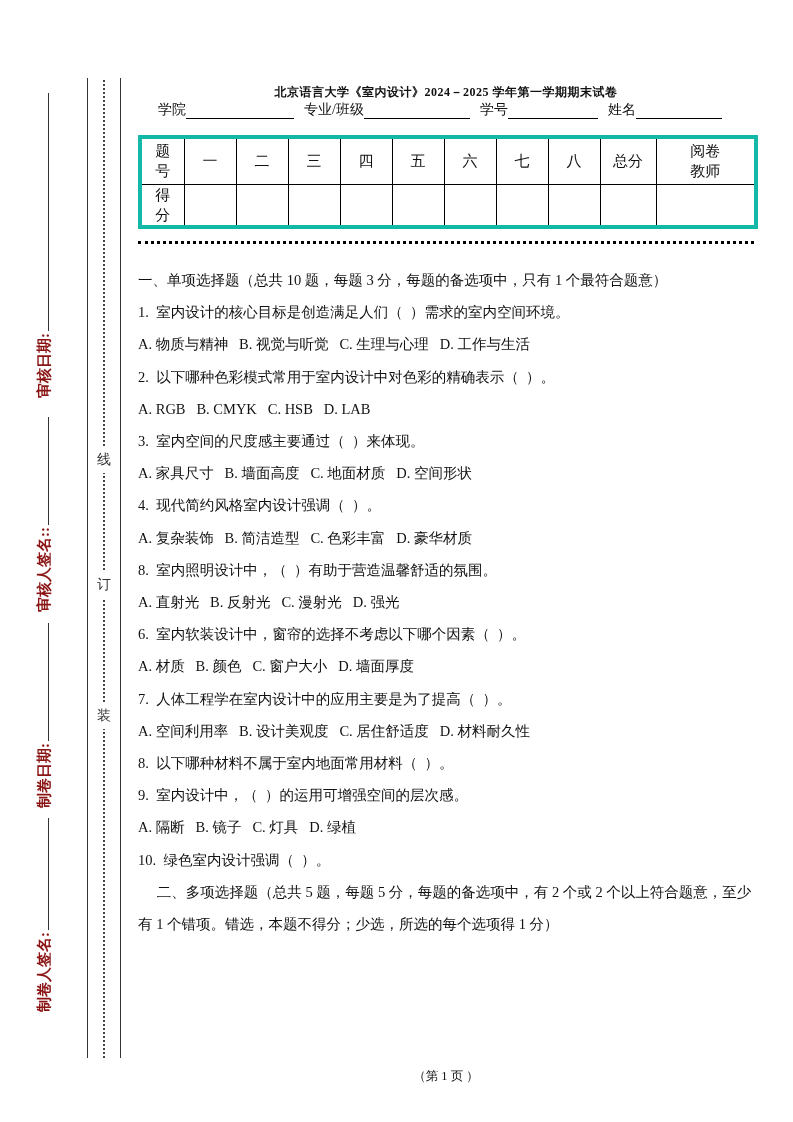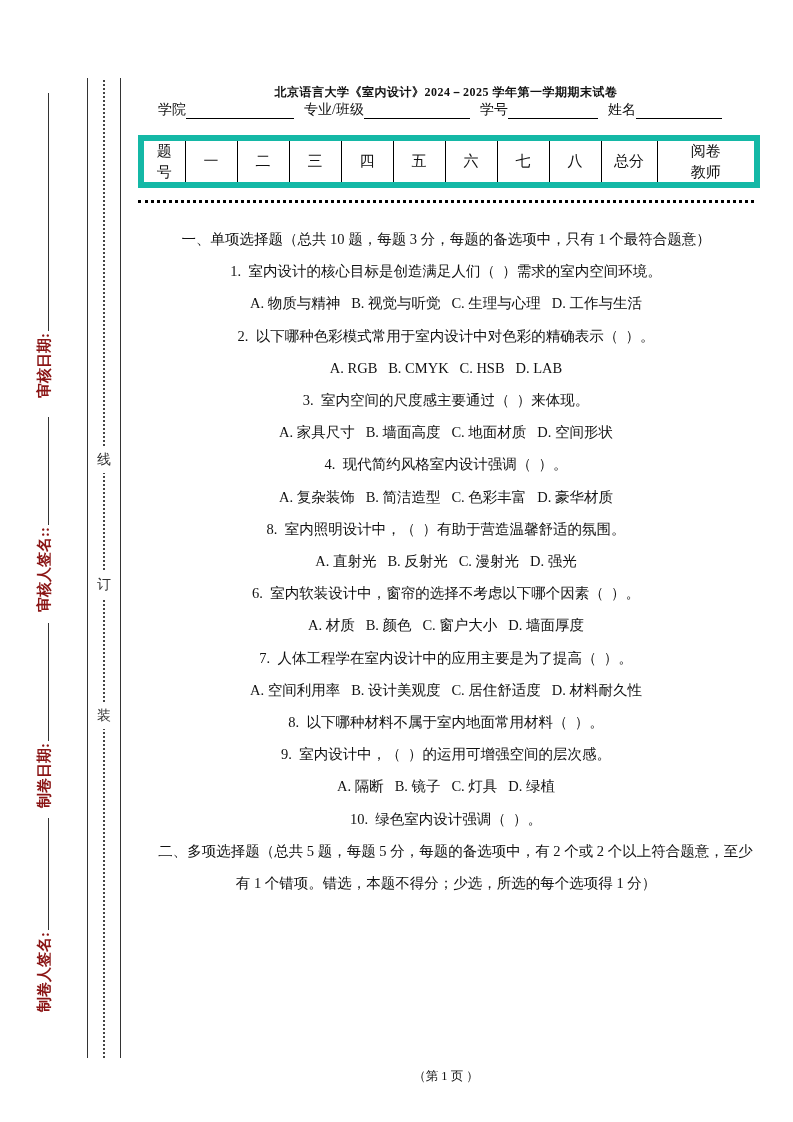--- a/index.html
+++ b/index.html
@@ -88,21 +88,21 @@
   .fill-w1 { width: 108px; }
   .fill-w2 { width: 106px; }
   .fill-w3 { width: 90px; }
   .fill-w4 { width: 86px; }
 
   table.score-table {
     margin-top: 16px;
     width: 616px;
     table-layout: fixed;
     border-collapse: collapse;
-    border: 6px solid #14b8a6;
+    border: 4px solid #14b8a6;
     font-size: 15px;
   }
   table.score-table td {
     border: 1.5px solid #000;
     text-align: center;
     vertical-align: middle;
     padding: 0;
   }
   tr.row-qnum td { height: 47px; }
   tr.row-score td { height: 38px; }
@@ -123,21 +123,20 @@
     margin-top: 12px;
     width: 616px;
     height: 0;
     border-top: 3.6px dotted #000;
   }
 
   .body-text {
     margin-top: 20px;
     font-size: 14.5px;
     line-height: 32.2px;
-    text-align: center;
   }
   .line {
     white-space: pre-wrap;
     margin: 0;
   }
   .indent { text-indent: 1.3em; }
 
   .page-footer {
     position: absolute;
     left: 138px;
@@ -207,20 +206,33 @@
       <td>二</td>
       <td>三</td>
       <td>四</td>
       <td>五</td>
       <td>六</td>
       <td>七</td>
       <td>八</td>
       <td>总分</td>
       <td><span class="stack2">阅卷教师</span></td>
     </tr>
+    <tr class="row-score">
+      <td><span class="stack">得分</span></td>
+      <td></td>
+      <td></td>
+      <td></td>
+      <td></td>
+      <td></td>
+      <td></td>
+      <td></td>
+      <td></td>
+      <td></td>
+      <td></td>
+    </tr>
   </tbody>
     </table>
 
   <div class="dotted-sep"></div>
 
   <div class="body-text">
     <p class="line">一、单项选择题（总共 10 题，每题 3 分，每题的备选项中，只有 1 个最符合题意）</p>
 
     <p class="line">1.  室内设计的核心目标是创造满足人们（  ）需求的室内空间环境。</p>
     <p class="line">A. 物质与精神   B. 视觉与听觉   C. 生理与心理   D. 工作与生活</p>

